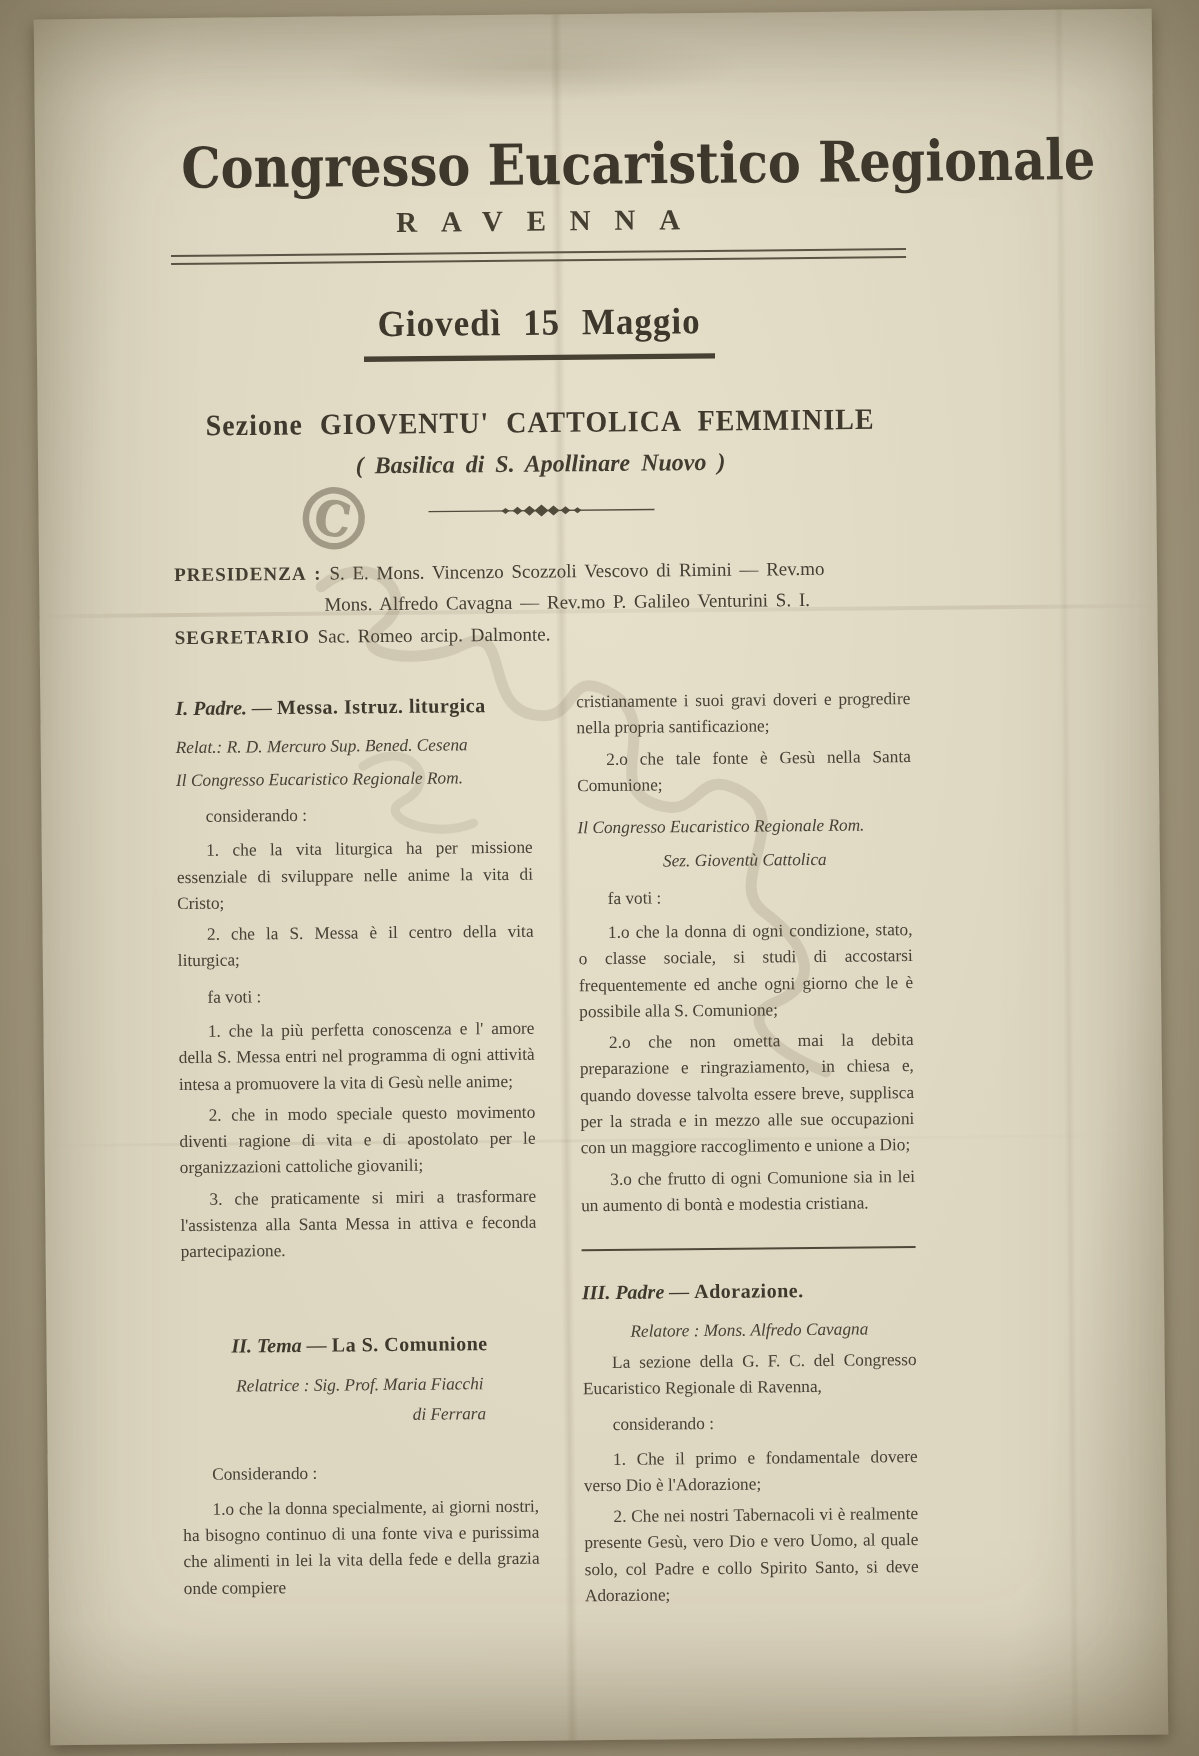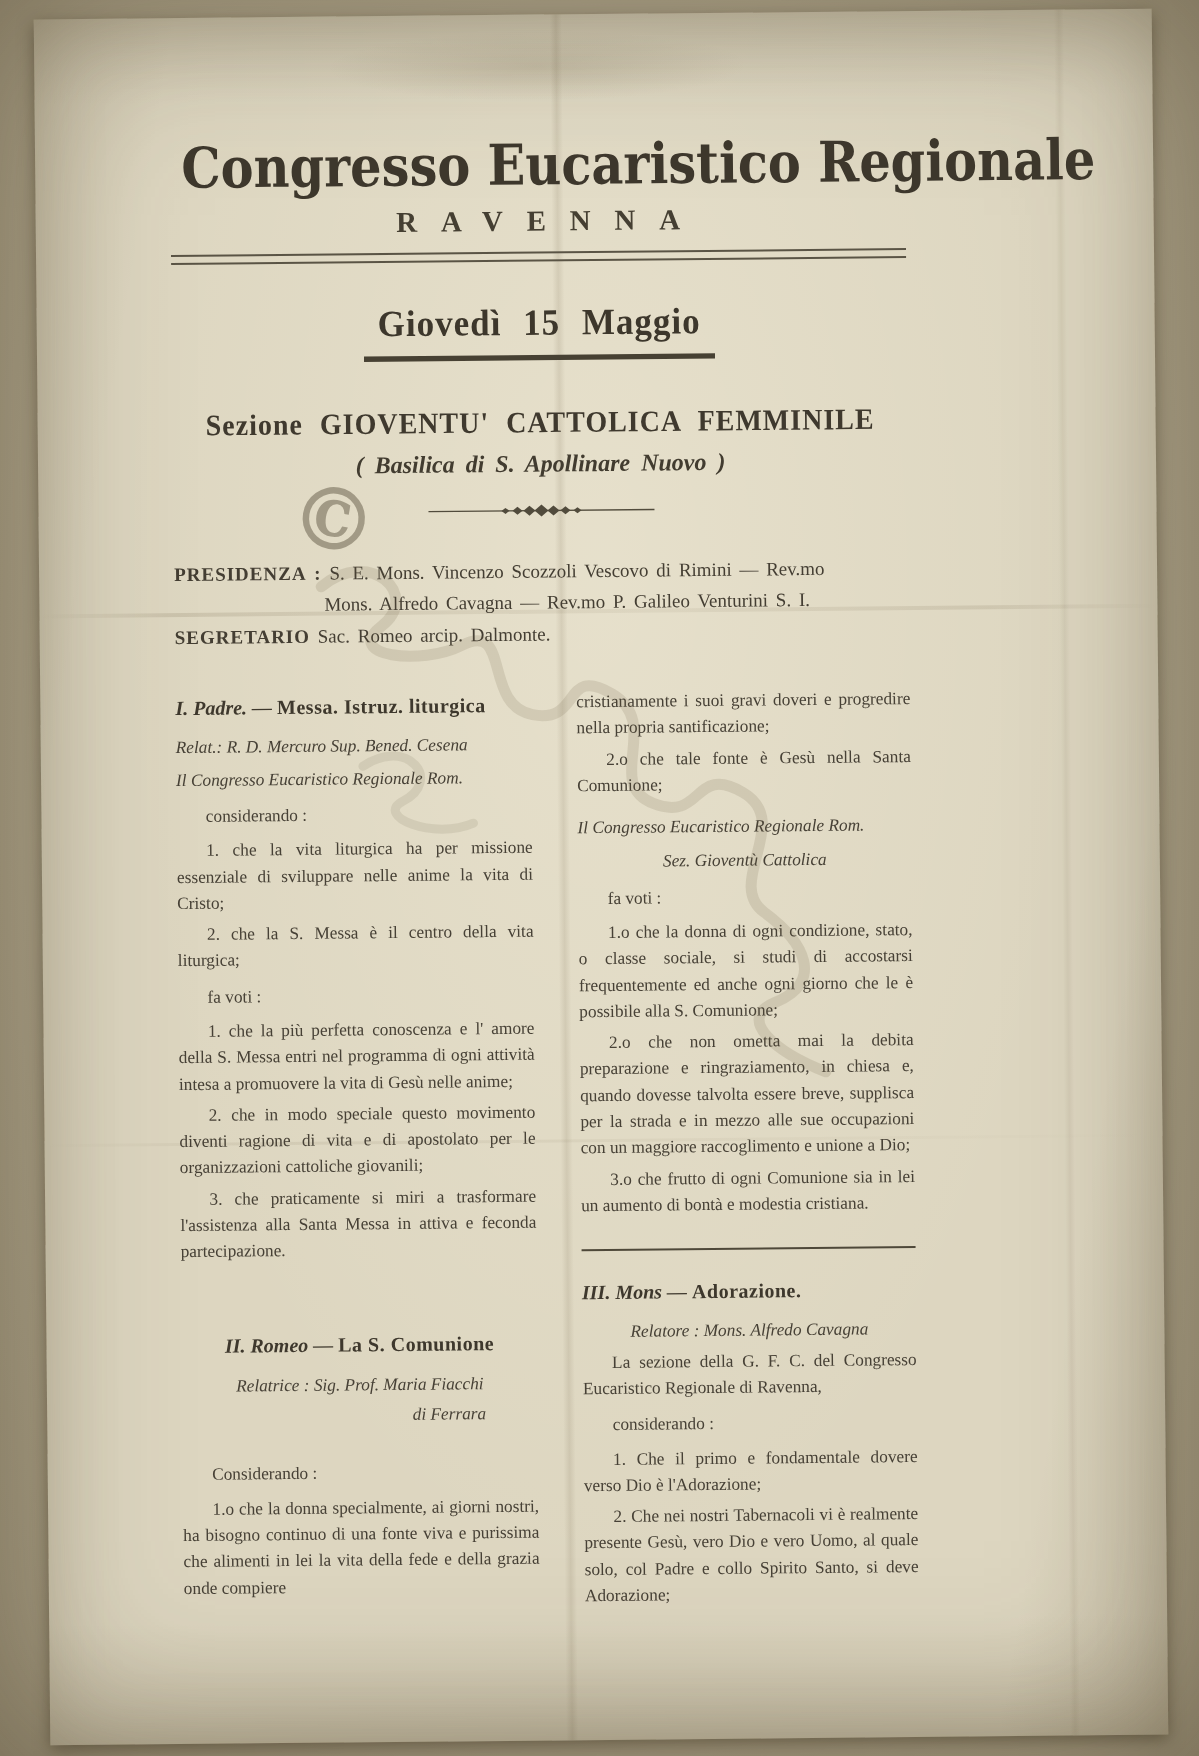--- a/index.html
+++ b/index.html
@@ -169,21 +169,21 @@
           <div class="premise">Il Congresso Eucaristico Regionale Rom.</div>
           <p class="p label">considerando :</p>
           <p class="p">1. che la vita liturgica ha per missione essenziale di sviluppare nelle anime la vita di Cristo;</p>
           <p class="p">2. che la S. Messa è il centro della vita liturgica;</p>
           <p class="p label">fa voti :</p>
           <p class="p">1. che la più perfetta conoscenza e l' amore della S. Messa entri nel programma di ogni attività intesa a promuovere la vita di Gesù nelle anime;</p>
           <p class="p">2. che in modo speciale questo movimento diventi ragione di vita e di apostolato per le organizzazioni cattoliche giovanili;</p>
           <p class="p">3. che praticamente si miri a trasformare l'assistenza alla Santa Messa in attiva e feconda partecipazione.</p>
 
           <div class="tema-heading center mt-lg">
-            <span class="it">II. Romeo —</span>
+            <span class="it">II. Tema —</span>
             <span class="bd">La S. Comunione</span>
           </div>
           <div class="relatore center">Relatrice : Sig. Prof. Maria Fiacchi</div>
           <div class="line-right">di Ferrara</div>
           <p class="p label mt">Considerando :</p>
           <p class="p">1.o che la donna specialmente, ai giorni nostri, ha bisogno continuo di una fonte viva e purissima che alimenti in lei la vita della fede e della grazia onde compiere</p>
         </div>
 
         <div class="col col-right">
           <p class="p noindent">cristianamente i suoi gravi doveri e progredire nella propria santificazione;</p>
@@ -191,21 +191,21 @@
           <div class="premise" style="margin-top:16px">Il Congresso Eucaristico Regionale Rom.</div>
           <div class="premise center">Sez. Gioventù Cattolica</div>
           <p class="p label">fa voti :</p>
           <p class="p">1.o che la donna di ogni condizione, stato, o classe sociale, si studi di accostarsi frequentemente ed anche ogni giorno che le è possibile alla S. Comunione;</p>
           <p class="p">2.o che non ometta mai la debita preparazione e ringraziamento, in chiesa e, quando dovesse talvolta essere breve, supplisca per la strada e in mezzo alle sue occupazioni con un maggiore raccoglimento e unione a Dio;</p>
           <p class="p">3.o che frutto di ogni Comunione sia in lei un aumento di bontà e modestia cristiana.</p>
 
           <hr class="col-rule">
 
           <div class="tema-heading">
-            <span class="it">III. Mons —</span>
+            <span class="it">III. Padre —</span>
             <span class="bd">Adorazione.</span>
           </div>
           <div class="relatore center">Relatore : Mons. Alfredo Cavagna</div>
           <p class="p">La sezione della G. F. C. del Congresso Eucaristico Regionale di Ravenna,</p>
           <p class="p label">considerando :</p>
           <p class="p">1. Che il primo e fondamentale dovere verso Dio è l'Adorazione;</p>
           <p class="p">2. Che nei nostri Tabernacoli vi è realmente presente Gesù, vero Dio e vero Uomo, al quale solo, col Padre e collo Spirito Santo, si deve Adorazione;</p>
         </div>
 
       </div>

